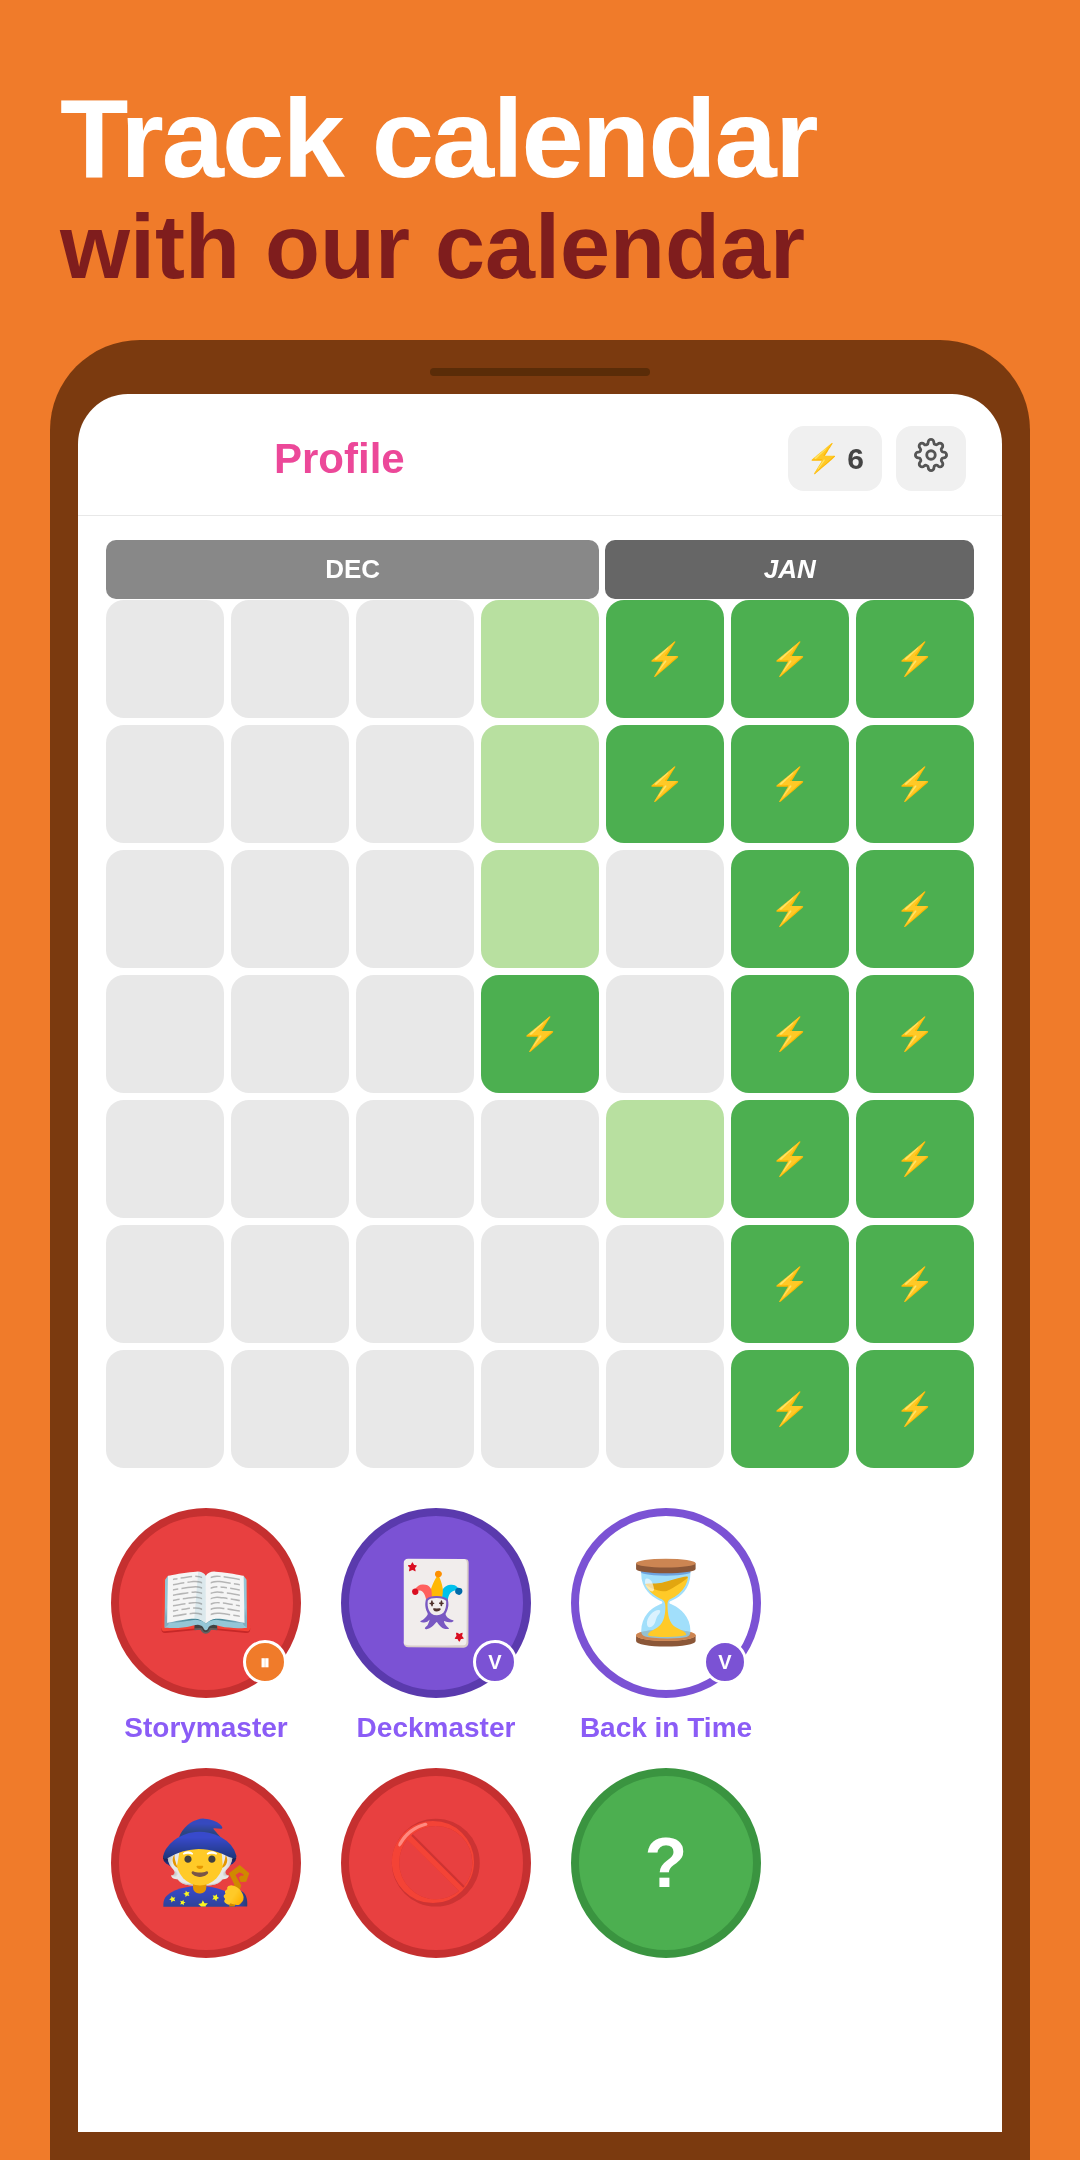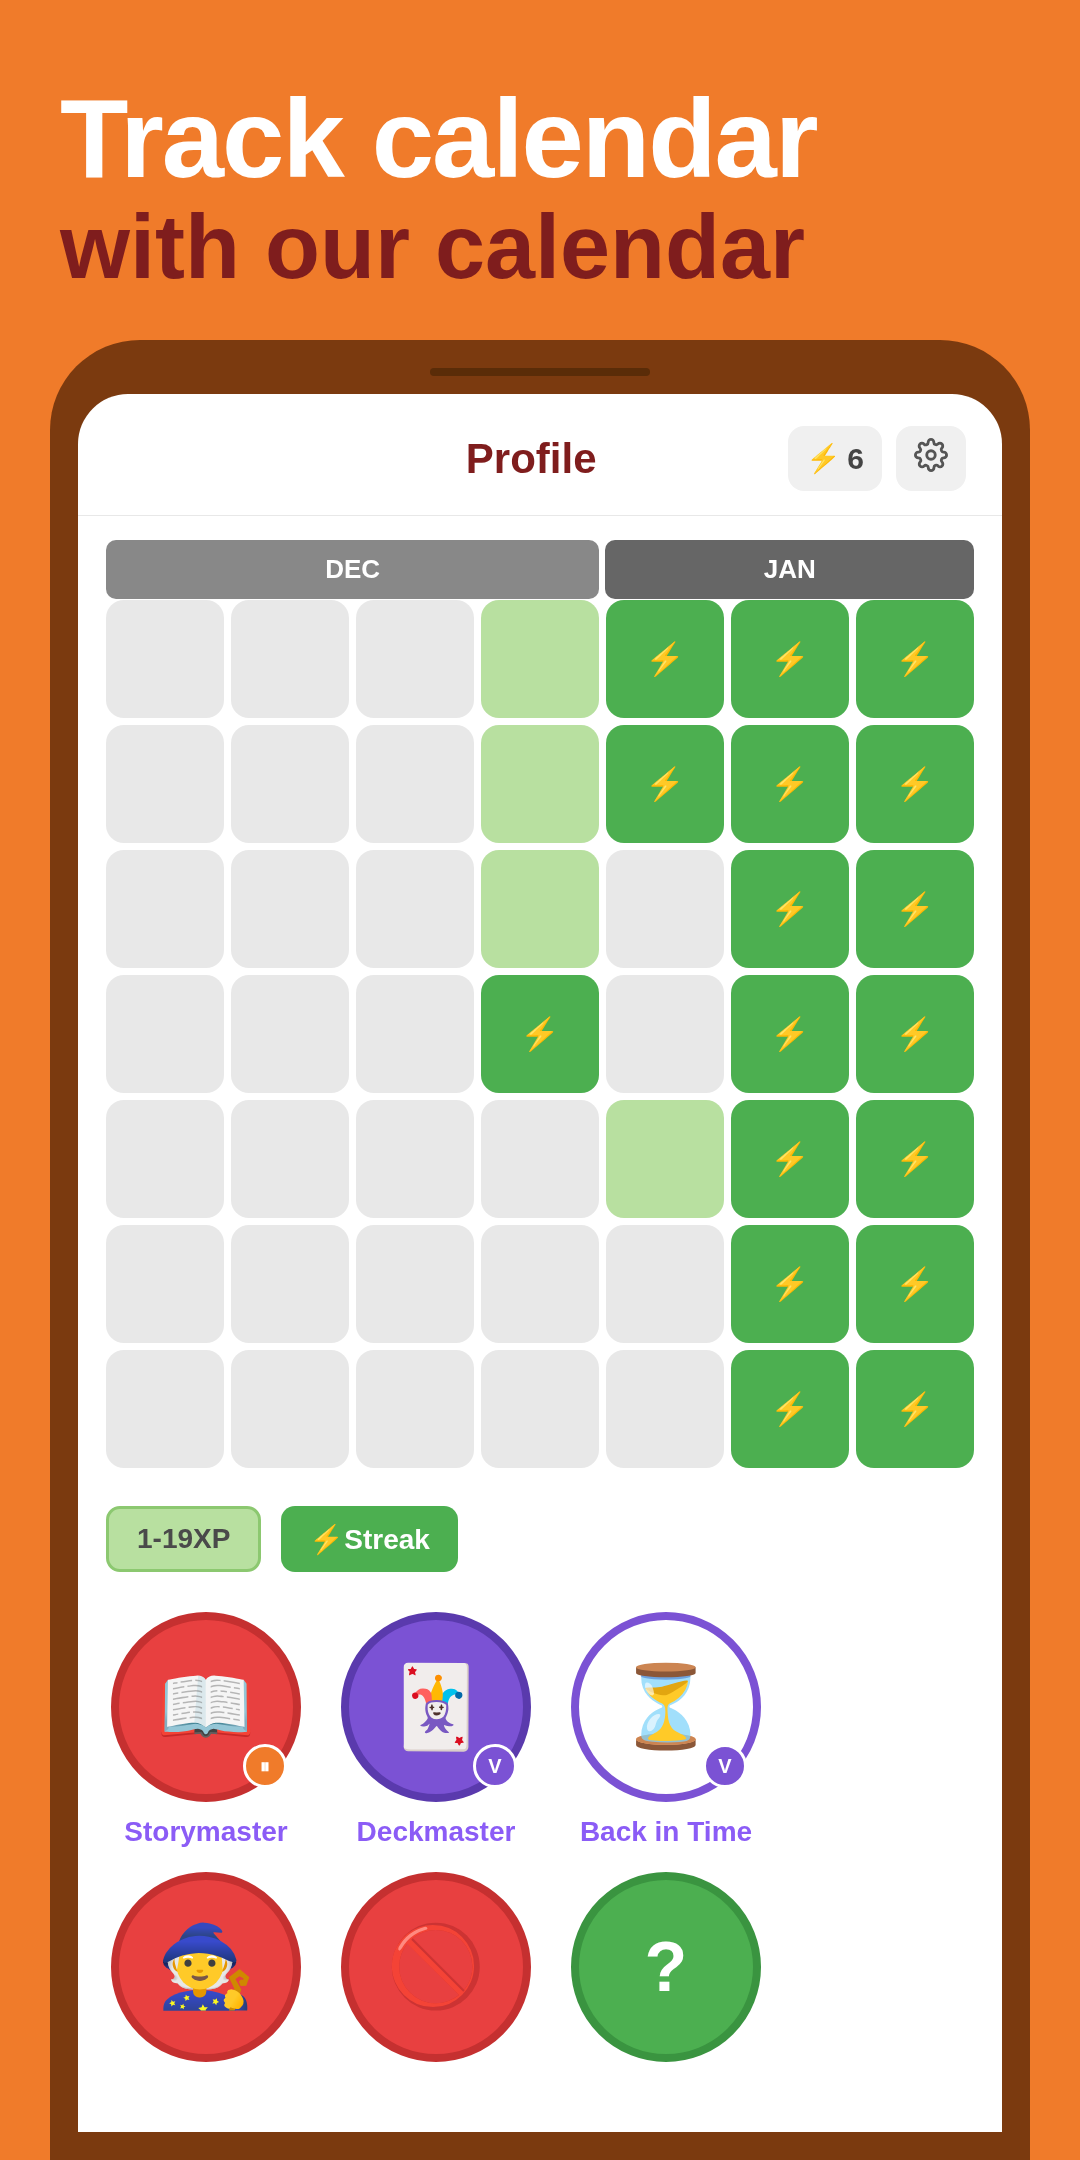--- a/index.html
+++ b/index.html
@@ -66,23 +66,23 @@
     .app-header {
       display: flex;
       align-items: center;
       justify-content: space-between;
       padding: 32px 36px 24px 36px;
       border-bottom: 1.5px solid #e8e8e8;
     }
     .app-header-title {
       font-size: 42px;
       font-weight: 700;
-      color: #7f1d1d;
+      color: #ec4899;
       flex: 1;
-      text-align: center;
+      text-align: left;
       margin-left: 80px;
     }
     .header-btn {
       display: flex;
       align-items: center;
       justify-content: center;
       background: #f0f0f0;
       border-radius: 16px;
       padding: 12px 18px;
       gap: 6px;
@@ -115,21 +115,21 @@
     }
     .cal-month {
       border-radius: 10px;
       text-align: center;
       font-size: 26px;
       font-weight: 700;
       color: white;
       padding: 14px 0;
     }
     .cal-month.dec { background: #888; grid-column: span 4; }
-    .cal-month.jan { background: #666; grid-column: span 3; }
+    .cal-month.jan { background: #666; grid-column: span 3; font-style: italic; }
 
     .calendar-grid {
       display: grid;
       grid-template-columns: repeat(7, 1fr);
       gap: 7px;
     }
 
     .cal-cell {
       width: 100%;
       aspect-ratio: 1;
@@ -387,28 +387,20 @@
           <div class="cal-cell empty"></div>
           <div class="cal-cell green">
               <span class="bolt-white">⚡</span>
             </div>
           <div class="cal-cell green">
               <span class="bolt-white">⚡</span>
             </div>
         </div>
       </div>
 
-      <div class="legend-row">
-        <div class="legend-badge xp">
-          <span>1-19XP</span>
-        </div>
-        <div class="legend-badge streak">
-          <span>⚡Streak</span>
-        </div>
-      </div>
 
       <div class="achievements-section">
         <div class="achievements-row">
 
           <div class="achievement-item">
             <div class="achievement-circle red">
               <span class="ach-icon">📖</span>
               <div class="ach-badge orange">⏸</div>
             </div>
             <div class="achievement-name">Storymaster</div>

